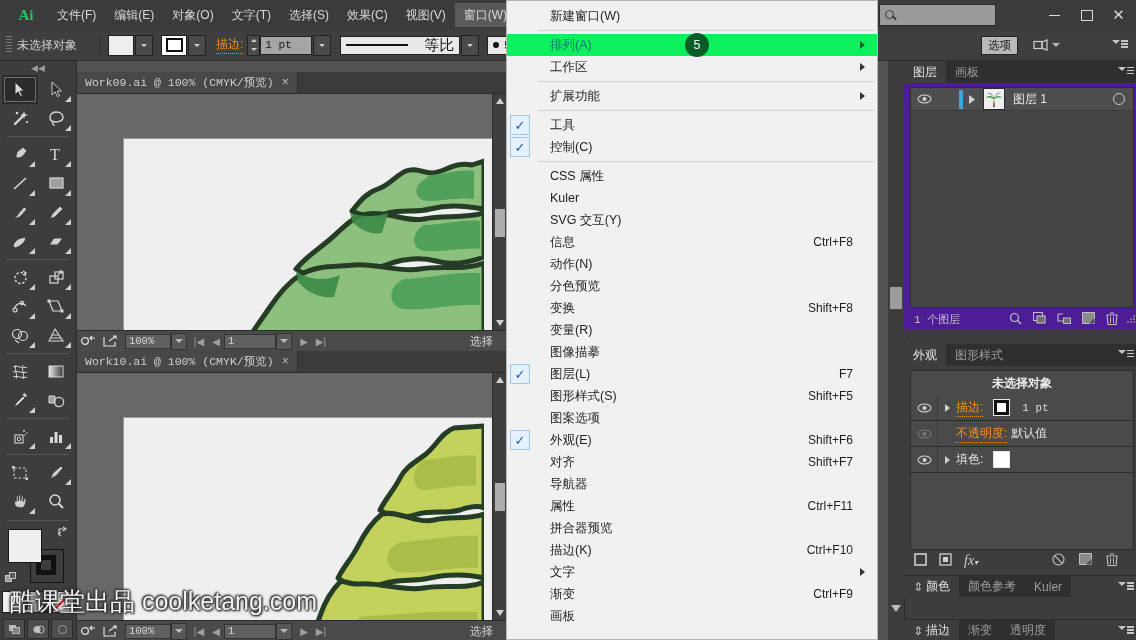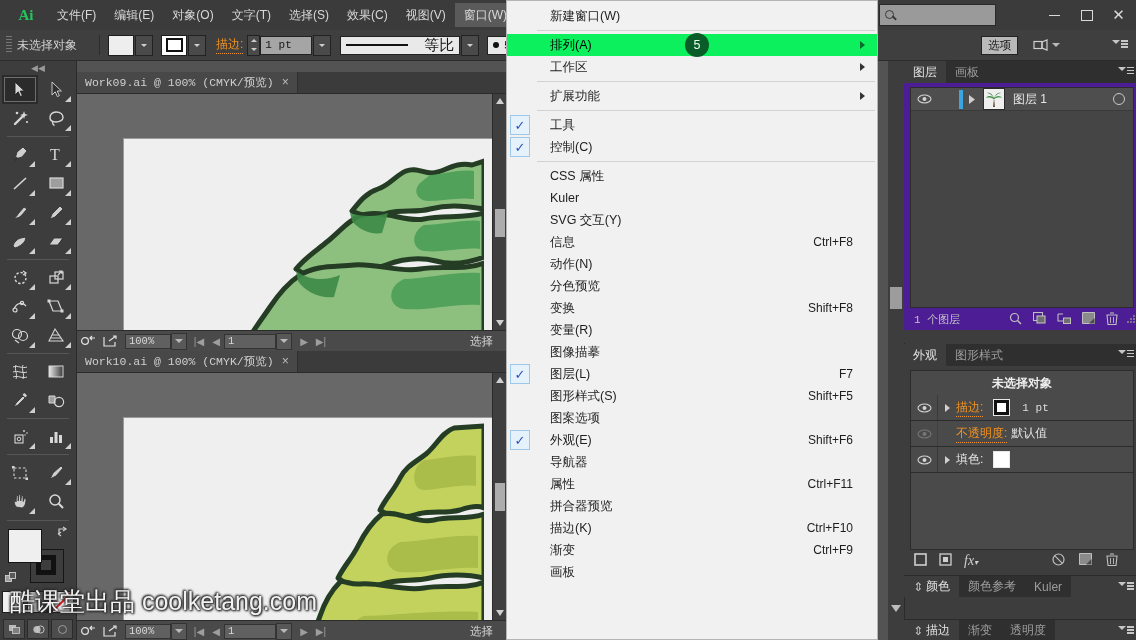--- a/index.html
+++ b/index.html
@@ -133,21 +133,21 @@
   .dd-row{position:relative;height:22px;display:flex;align-items:center;box-sizing:border-box;}
   .dd-check{position:absolute;left:3px;top:1px;width:20px;height:20px;display:flex;align-items:center;justify-content:center;
     color:#2a52be;font-size:13px;}
   .dd-check.on{border:1px solid #9fc8e8;background:#e6f2fb;box-sizing:border-box;}
   .dd-label{margin-left:43px;white-space:nowrap;}
   .dd-short{position:absolute;right:24px;color:#1d1d1d;font-size:12px;}
   .dd-arrow{position:absolute;right:12px;width:0;height:0;border-top:4px solid transparent;
     border-bottom:4px solid transparent;border-left:5px solid #333;}
   .dd-sep{height:1px;background:#d2d2d2;margin:3px 2px 3px 30px;}
   .dd-row.hl{background:#0cf05e;}
-  .dd-row.hl .dd-label{color:#000000;}
+  .dd-row.hl .dd-label{color:#0f766e;}
   .dd-row.hl .dd-arrow{border-left-color:#0a6a2c;}
   .badge{position:absolute;left:178px;top:-1px;width:24px;height:24px;border-radius:50%;
     background:#0a5c28;color:#e9fff0;font-size:12.5px;display:flex;align-items:center;justify-content:center;
     font-family:"Liberation Sans",sans-serif;}
 
   
   .dock{position:absolute;right:0;top:61px;width:248px;height:579px;background:#3d3d3d;}
   .dockrail{position:absolute;left:0;top:0;width:16px;height:579px;background:#3d3d3d;border-right:1px solid #2b2b2b;}
   .rail-thumb{position:absolute;left:2px;top:226px;width:12px;height:22px;background:#9c9c9c;}
   .rail-arrow{position:absolute;left:2px;top:541px;width:12px;height:12px;}
@@ -954,34 +954,42 @@
     </div>
     <div class="dd-row">
       <span class="dd-label">图案选项</span>
     </div>
     <div class="dd-row">
       <span class="dd-check on">✓</span>
       <span class="dd-label">外观(E)</span>
       <span class="dd-short">Shift+F6</span>
     </div>
     <div class="dd-row">
+      <span class="dd-label">对齐</span>
+      <span class="dd-short">Shift+F7</span>
+    </div>
+    <div class="dd-row">
       <span class="dd-label">导航器</span>
     </div>
     <div class="dd-row">
       <span class="dd-label">属性</span>
       <span class="dd-short">Ctrl+F11</span>
     </div>
     <div class="dd-row">
       <span class="dd-label">拼合器预览</span>
     </div>
     <div class="dd-row">
       <span class="dd-label">描边(K)</span>
       <span class="dd-short">Ctrl+F10</span>
     </div>
     <div class="dd-row">
+      <span class="dd-label">文字</span>
+      <span class="dd-arrow"></span>
+    </div>
+    <div class="dd-row">
       <span class="dd-label">渐变</span>
       <span class="dd-short">Ctrl+F9</span>
     </div>
     <div class="dd-row">
       <span class="dd-label">画板</span>
     </div>
   </div>
 
   <div class="watermark">酷课堂出品 coolketang.com</div>
 

